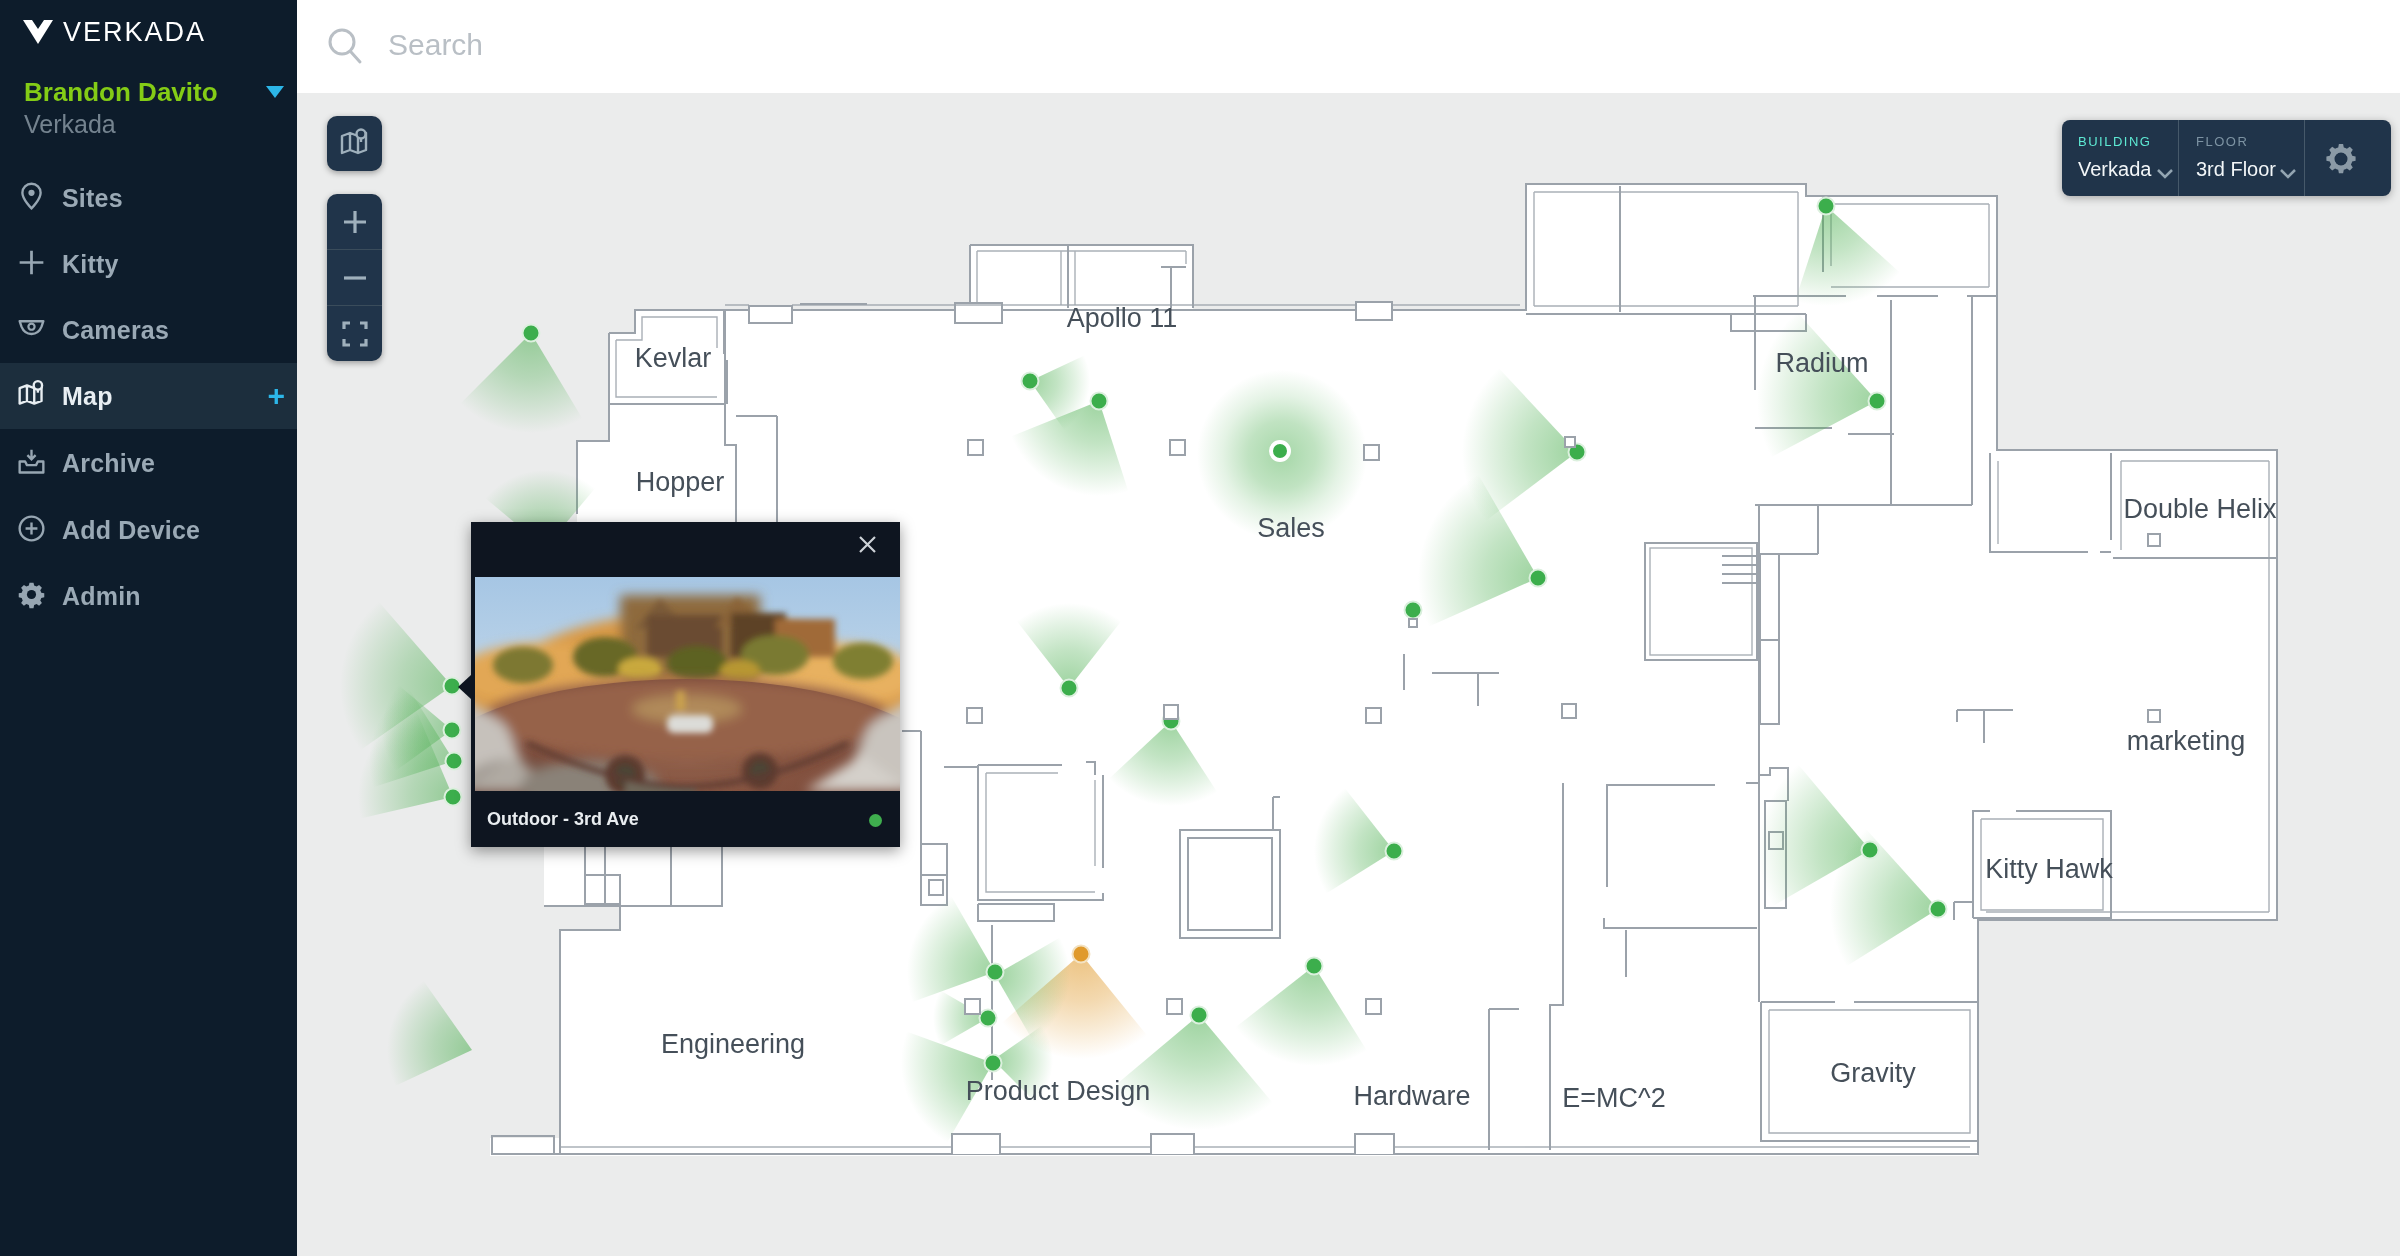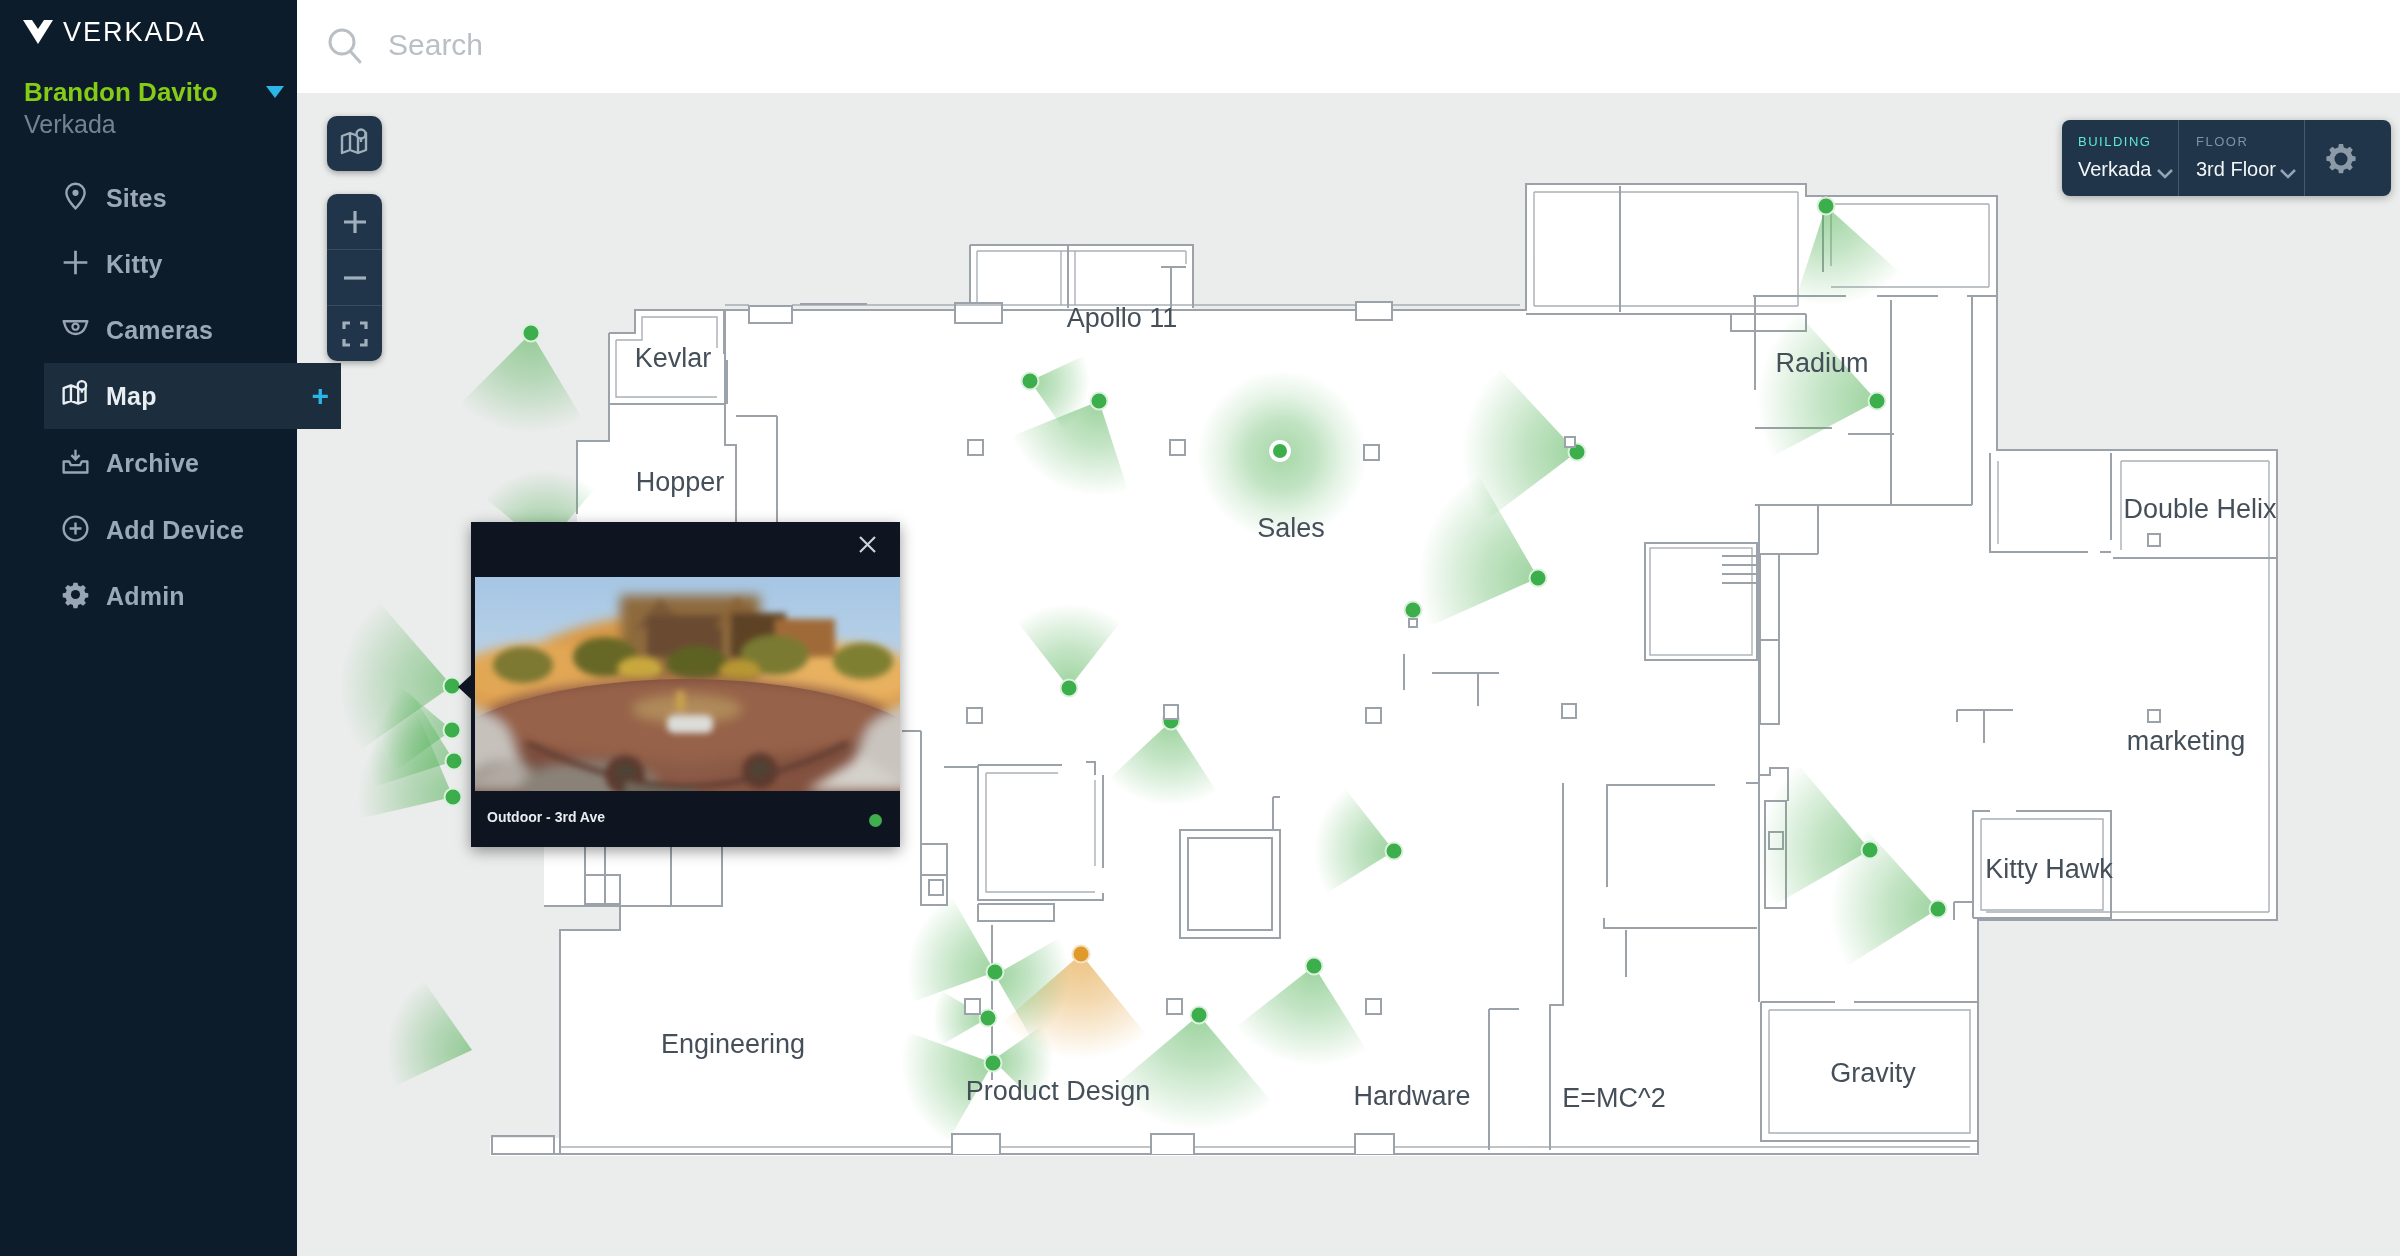--- a/index.html
+++ b/index.html
@@ -4,21 +4,21 @@
 <style>
   html,body{margin:0;padding:0;width:2400px;height:1256px;overflow:hidden;
     font-family:"Liberation Sans", sans-serif;}
   #app{position:relative;width:2400px;height:1256px;background:#ebecec;}
   
   #topbar{position:absolute;left:297px;top:0;width:2103px;height:93px;background:#ffffff;padding-left:16px;}
   #topbar .sicon{position:absolute;left:30px;top:27px;}
   #topbar .stext{position:absolute;left:91px;top:28px;font-size:30px;color:#b9bfc5;}
   
   #sidebar{position:absolute;left:0;top:0;width:297px;height:1256px;background:#0d1c2b;color:#9aa9b5;}
-  .navrow{position:absolute;left:0;width:297px;height:66px;margin-left:44px;}
+  .navrow{position:absolute;left:0;width:297px;height:66px;}
   .navrow .ic{position:absolute;left:16px;top:50%;transform:translateY(-50%);}
   .navrow .ic svg{width:31px;height:31px;}
   .navrow .tx{position:absolute;left:62px;top:50%;transform:translateY(-50%);font-size:25px;font-weight:600;letter-spacing:0.2px;}
   #maprow{background:#1c2e3d;}
   #maprow .tx{color:#e8eef2;}
   #maprow .plus{position:absolute;right:12px;top:50%;transform:translateY(-50%);color:#2cb6e8;font-size:30px;font-weight:700;}
 </style>
 </head>
 <body>
 <div id="app">
@@ -515,17 +515,17 @@
         <circle cx="150" cy="198" r="20" fill="#5d3b2e"></circle>
         <circle cx="150" cy="198" r="11" fill="#4c4434"></circle>
         <circle cx="285" cy="194" r="18" fill="#5d3b2e"></circle>
         <circle cx="285" cy="194" r="10" fill="#4c4434"></circle>
         <rect x="150" y="206" width="70" height="22" fill="#6e6658" transform="rotate(8 182 214)"></rect>
         <path d="M52 166 Q140 208 212 210 Q290 208 373 166" stroke="#5d3b30" stroke-width="5" fill="none"></path>
         <rect x="201" y="114" width="9" height="20" fill="#caa24e"></rect>
       </g>
     </svg>
 
-    <div style="position:absolute;left:16px;top:287px;font-size:14px;font-weight:700;color:#e9edf0;">Outdoor - 3rd Ave</div>
+    <div style="position:absolute;left:16px;top:287px;font-size:18px;font-weight:700;color:#e9edf0;">Outdoor - 3rd Ave</div>
 
     <div style="position:absolute;left:398px;top:292px;width:13px;height:13px;border-radius:50%;background:#3fae4e;"></div>
   </div>
 </div>
 
 </body></html>

